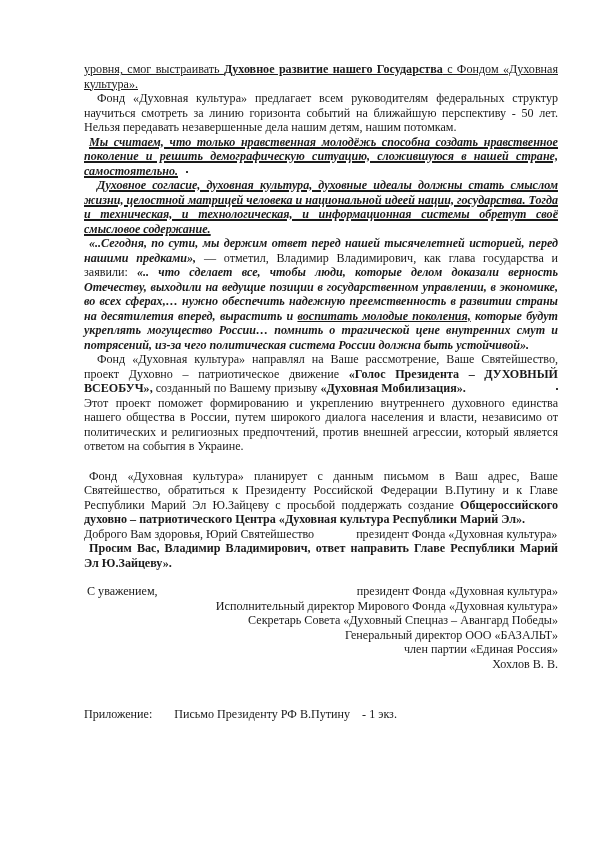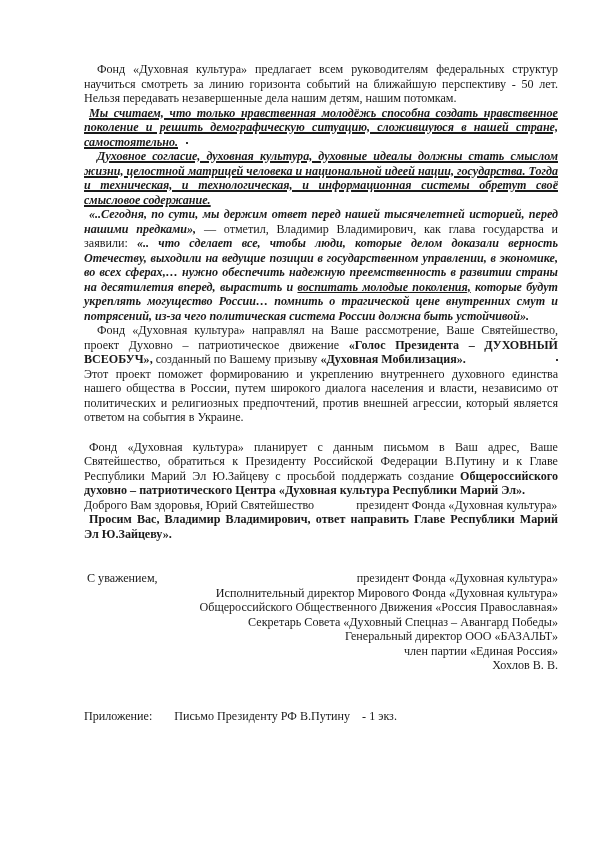--- a/index.html
+++ b/index.html
@@ -21,20 +21,23 @@
   .sig-right { text-align: right; }
   .dot { display: inline-block; width: 2px; height: 2px; background: #333; vertical-align: middle; margin-left: 8px; }
   .spacer { display: inline-block; }
   .att { margin-top: 36px; }
 </style>
 </head>
 <body>
 
 <div class="page">
 
+  <p>
+    <span class="u">уровня, смог выстраивать </span><span class="u b">Духовное развитие нашего Государства</span><span class="u"> с Фондом «Духовная культура».</span>
+  </p>
 
 
   <p class="ind2">Фонд «Духовная культура» предлагает всем руководителям федеральных структур научиться смотреть за линию горизонта событий на ближайшую перспективу - 50 лет. Нельзя передавать незавершенные дела нашим детям, нашим потомкам.</p>
 
   <p class="ind"><span class="biu">Мы считаем, что только нравственная молодёжь способна создать нравственное поколение и решить демографическую ситуацию, сложившуюся в нашей стране, самостоятельно.</span><span class="dot"></span></p>
 
   <p class="ind2"><span class="biu">Духовное согласие, духовная культура, духовные идеалы должны стать смыслом жизни, целостной матрицей человека и национальной идеей нации, государства. Тогда и техническая, и технологическая, и информационная системы обретут своё смысловое содержание.</span></p>
 
   <p class="ind">
     <span class="bi">«..Сегодня, по сути, мы держим ответ перед нашей тысячелетней историей, перед нашими предками»,</span><span> — отметил, Владимир Владимирович, как глава государства и заявили: </span><span class="bi">«.. что сделает все, чтобы люди, которые делом доказали верность Отечеству, выходили на ведущие позиции в государственном управлении, в экономике, во всех сферах,… нужно обеспечить надежную преемственность в развитии страны на десятилетия вперед, вырастить и </span><span class="bi u">воспитать молодые поколения,</span><span class="bi"> которые будут укреплять могущество России… помнить о трагической цене внутренних смут и потрясений, из-за чего политическая система России должна быть устойчивой».</span>
@@ -52,25 +55,24 @@
     <span>Фонд «Духовная культура» планирует с данным письмом в Ваш адрес, Ваше Святейшество,  обратиться к Президенту Российской Федерации В.Путину и к Главе Республики Марий Эл Ю.Зайцеву с просьбой поддержать создание </span><span class="b">Общероссийского духовно – патриотического  Центра «Духовная культура Республики Марий Эл».</span>
   </p>
 
   <p style="text-align:left">
     <span>Доброго Вам здоровья, Юрий Святейшество</span><span class="spacer" style="width:42px"></span><span>президент Фонда «Духовная культура»</span>
   </p>
 
   <p class="ind b">Просим Вас, Владимир Владимирович, ответ направить Главе Республики Марий Эл Ю.Зайцеву».</p>
 
 
-  <div class="sig" style="margin-top:30px">
+  <div class="sig" style="margin-top:14px">
     <div class="sig-left">С уважением,</div>
     <div class="sig-right">президент  Фонда «Духовная культура»</div>
     <div class="sig-right">Исполнительный директор Мирового Фонда «Духовная культура»</div>
-    <div class="sig-right">Общероссийского Общественного Движения «Россия Православная»</div>
     <div class="sig-right">Секретарь Совета «Духовный Спецназ – Авангард Победы»</div>
     <div class="sig-right">Генеральный директор ООО «БАЗАЛЬТ»</div>
     <div class="sig-right">член партии «Единая Россия»</div>
     <div class="sig-right">Хохлов В. В.</div>
   </div>
 
   <div class="att">
     <span>Приложение:</span><span class="spacer" style="width:22px"></span><span>Письмо Президенту РФ В.Путину</span><span class="spacer" style="width:12px"></span><span>- 1 экз.</span>
   </div>
 

